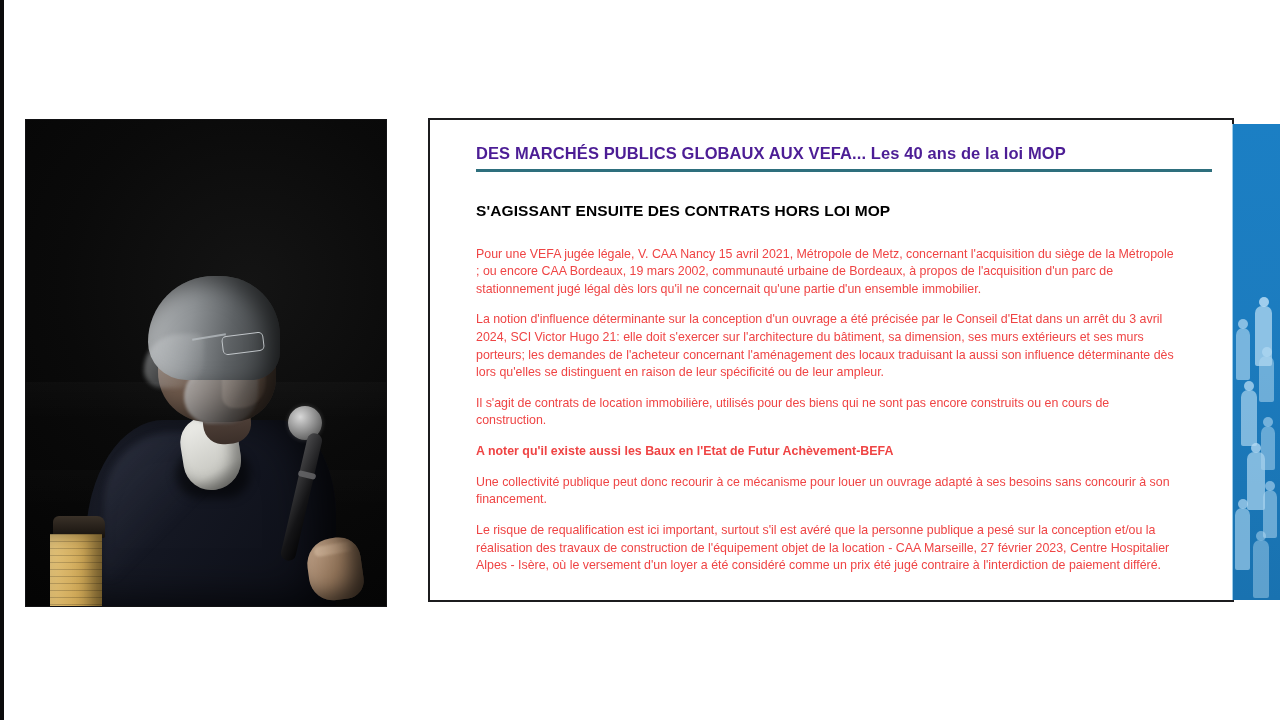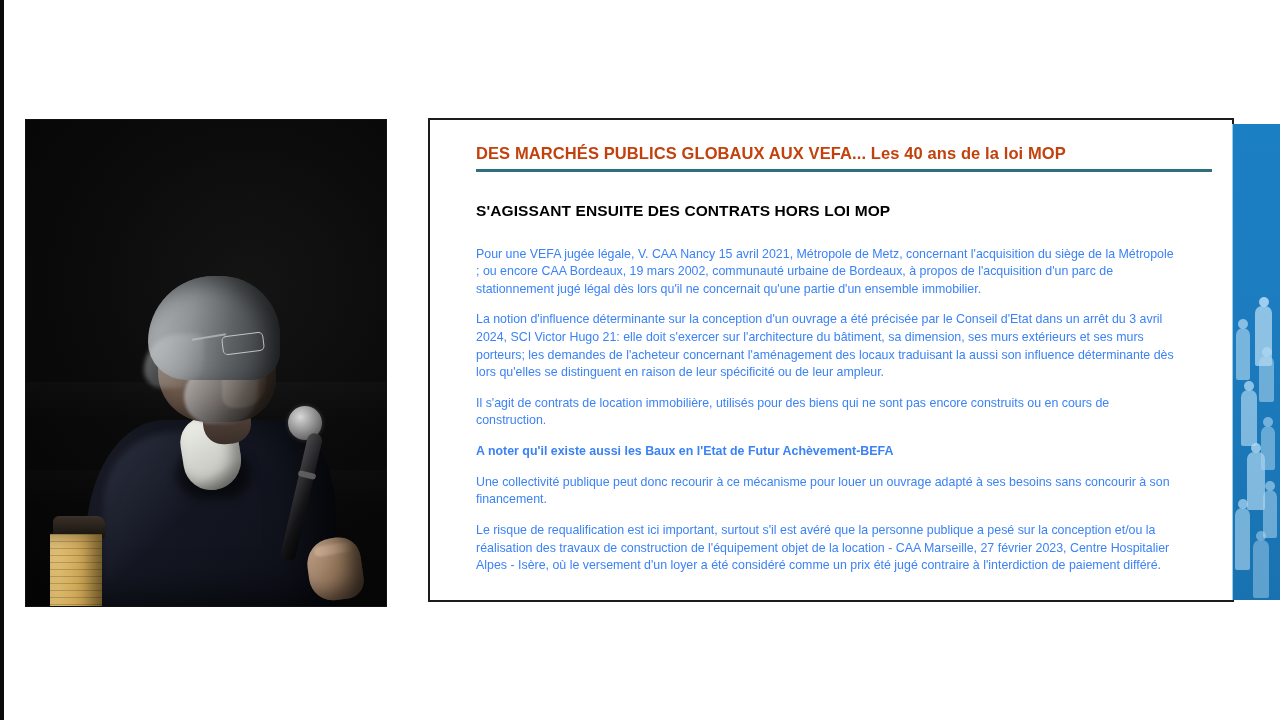--- a/index.html
+++ b/index.html
@@ -275,21 +275,21 @@
   .slide-inner {
     position: absolute;
     left: 0; top: 0; right: 0; bottom: 0;
     padding: 18px 36px 10px 46px;
     box-sizing: border-box;
   }
 
   .slide-title {
     font-size: 16.5px;
     font-weight: bold;
-    color: #c2410c;
+    color: #4c1d95;
     letter-spacing: .1px;
     margin: 6px 0 0 0;
     white-space: nowrap;
   }
   .title-rule {
     height: 2.6px;
     background: #2e6f7d;
     margin: 6px 0 0 0;
     width: 736px;
   }
@@ -301,21 +301,21 @@
     margin: 30px 0 0 0;
     padding-right: 30px;
     letter-spacing: .1px;
   }
 
   .body-block { margin-top: 26px; padding-right: 16px; }
 
   .para {
     font-size: 12.4px;
     line-height: 1.42;
-    color: #3b82f6;
+    color: #ef4444;
     margin: 0 0 13px 0;
     text-align: left;
   }
   .para.bold { font-weight: bold; }
 
   
   .blue-bar {
     position: absolute;
     left: 1232px;
     top: 124px;

